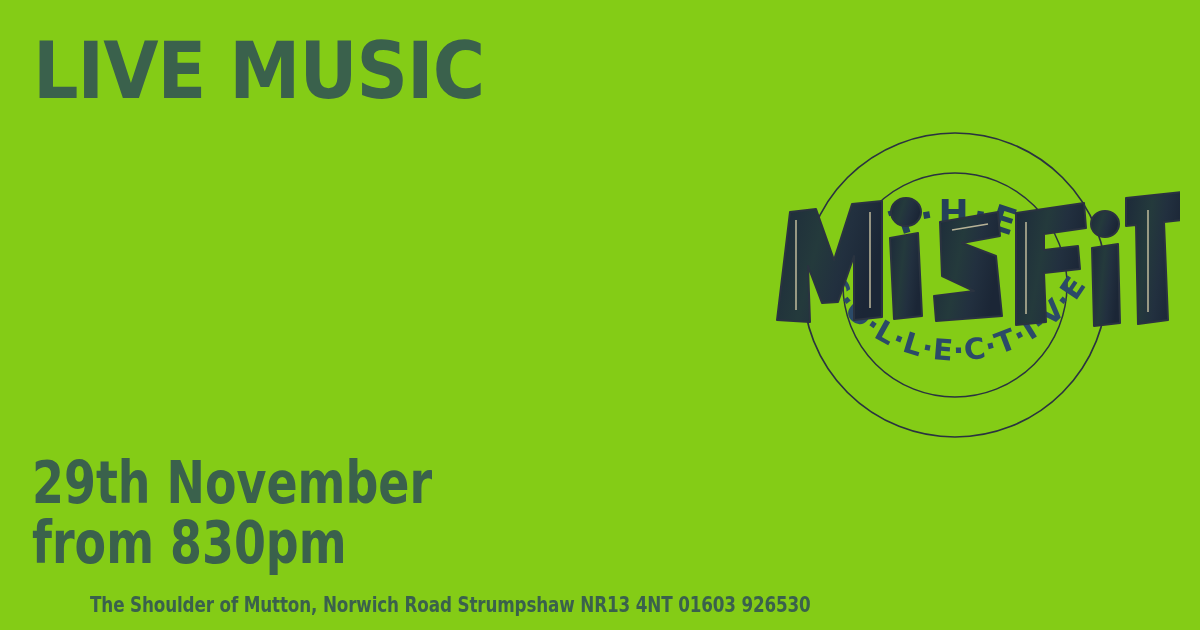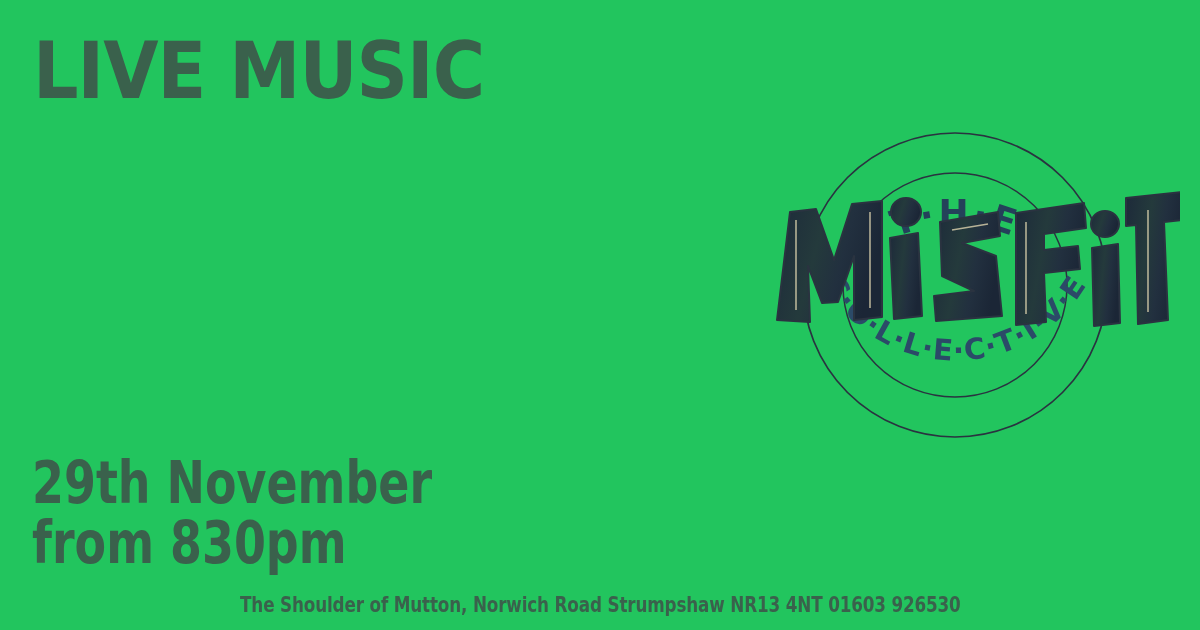--- a/index.html
+++ b/index.html
@@ -11,21 +11,21 @@
     width: 1200px;
     height: 630px;
     overflow: hidden;
     font-family: "Liberation Sans", sans-serif;
   }
 
   #poster {
     position: relative;
     width: 1200px;
     height: 630px;
-    background: #22c55e;
+    background: #84cc16;
     overflow: hidden;
   }
 
   
   .left-col {
     position: absolute;
     left: 0;
     top: 0;
     width: 660px;
     height: 630px;
@@ -88,21 +88,21 @@
   #date-block .dline {
     display: block;
   }
 
   
   #venue-line {
     position: absolute;
     left: 0;
     top: 592px;
     width: 1200px;
-    text-align: center;
+    text-align: left;
     font-family: "DejaVu Sans", sans-serif;
     font-weight: bold;
     font-size: 21px;
     line-height: 26px;
     color: #3a614c;
     letter-spacing: -0.2px;
   }
   #venue-line .vtxt {
     display: inline-block;
     transform: scaleX(0.8);

